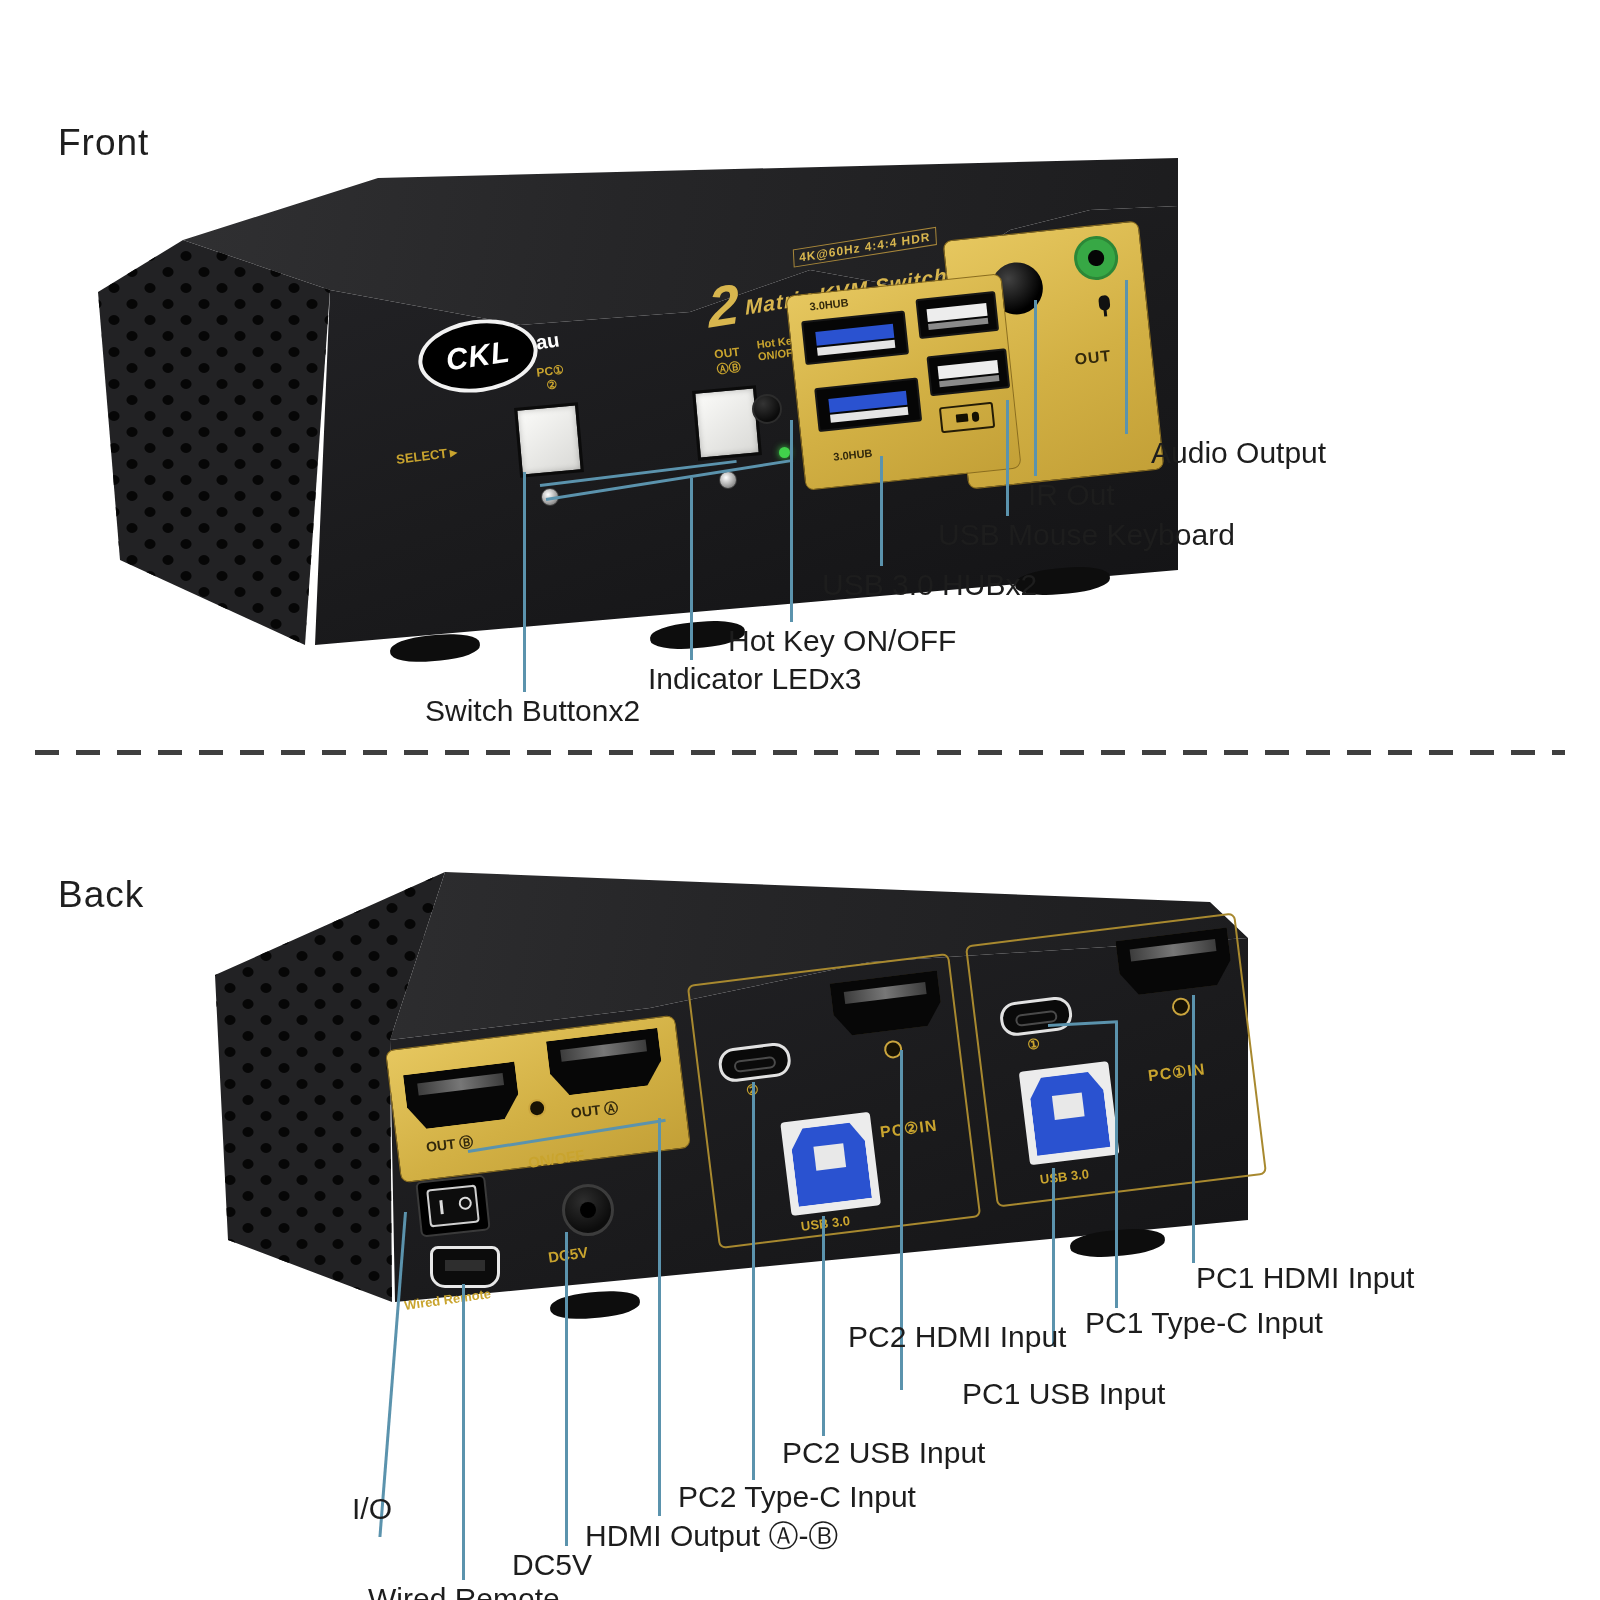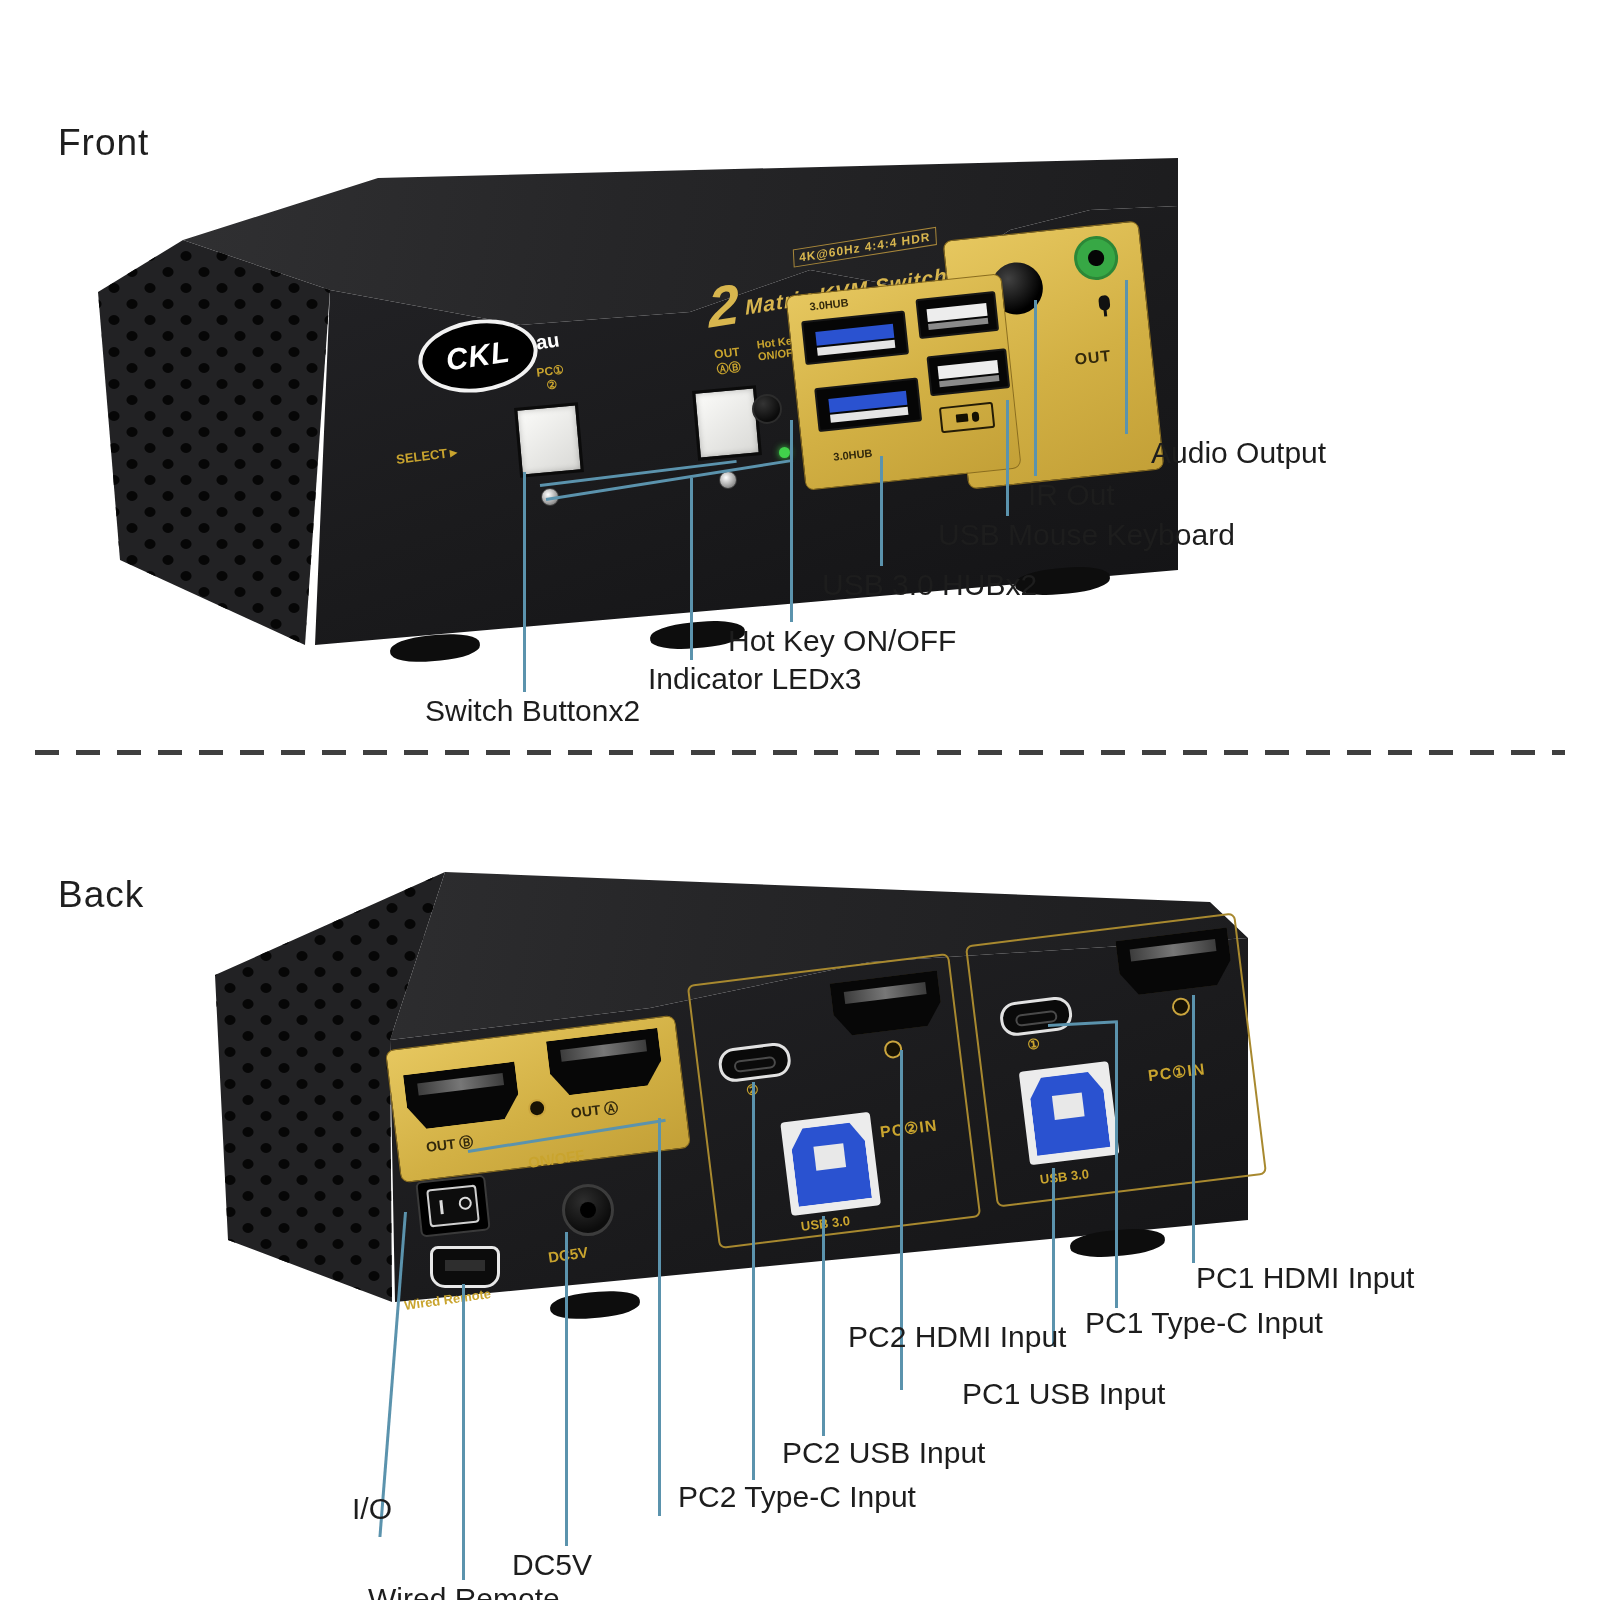--- a/index.html
+++ b/index.html
@@ -251,17 +251,18 @@
   <div class="lead" style="left:565px;top:1232px;height:314px;"></div>
   <div class="lead" style="left:462px;top:1284px;height:296px;"></div>
   <div class="lead" style="left:404px;top:1212px;height:326px;transform:rotate(4.5deg);transform-origin:top center;"></div>
 
   <div class="callout" style="left:1152px;top:1261px;margin-left:44px;">PC1 HDMI Input</div>
   <div class="callout" style="left:1085px;top:1306px;">PC1 Type-C Input</div>
   <div class="callout" style="left:962px;top:1346px;margin-top:31px;">PC1 USB Input</div>
   <div class="callout" style="left:848px;top:1320px;">PC2 HDMI Input</div>
   <div class="callout" style="left:782px;top:1436px;">PC2 USB Input</div>
   <div class="callout" style="left:678px;top:1480px;">PC2 Type-C Input</div>
+  <div class="callout" style="left:585px;top:1516px;">HDMI Output Ⓐ-Ⓑ</div>
   <div class="callout" style="left:512px;top:1548px;">DC5V</div>
   <div class="callout" style="left:368px;top:1582px;">Wired Remote</div>
   <div class="callout" style="left:352px;top:1492px;">I/O</div>
 
 </div>
 
 </body></html>

